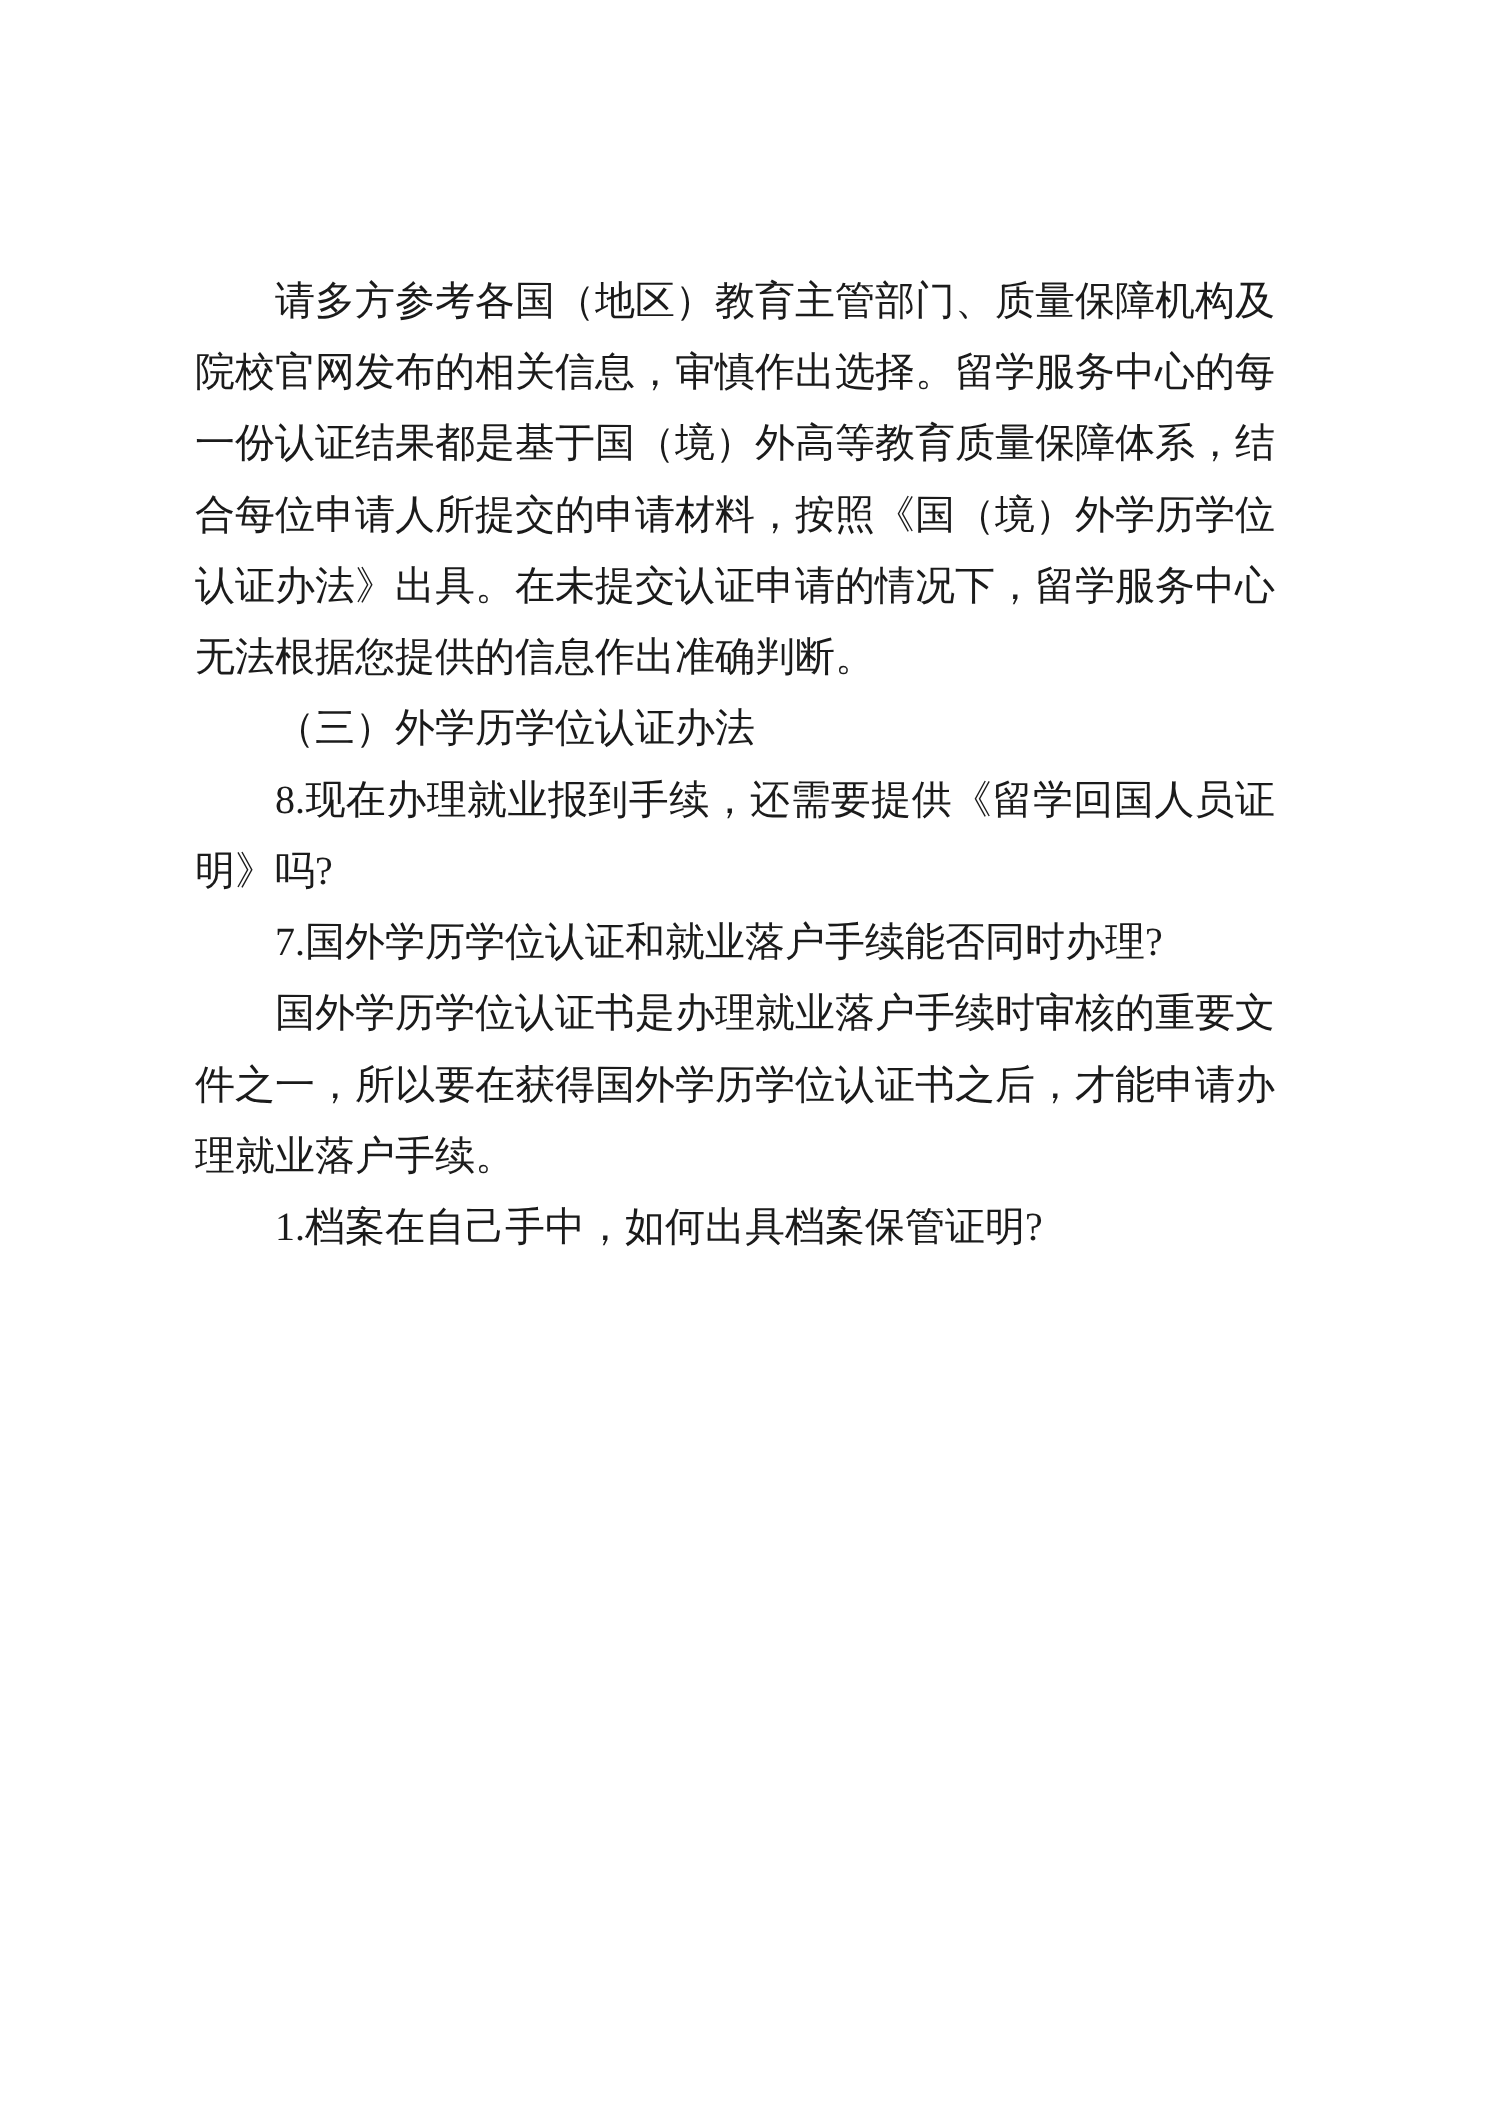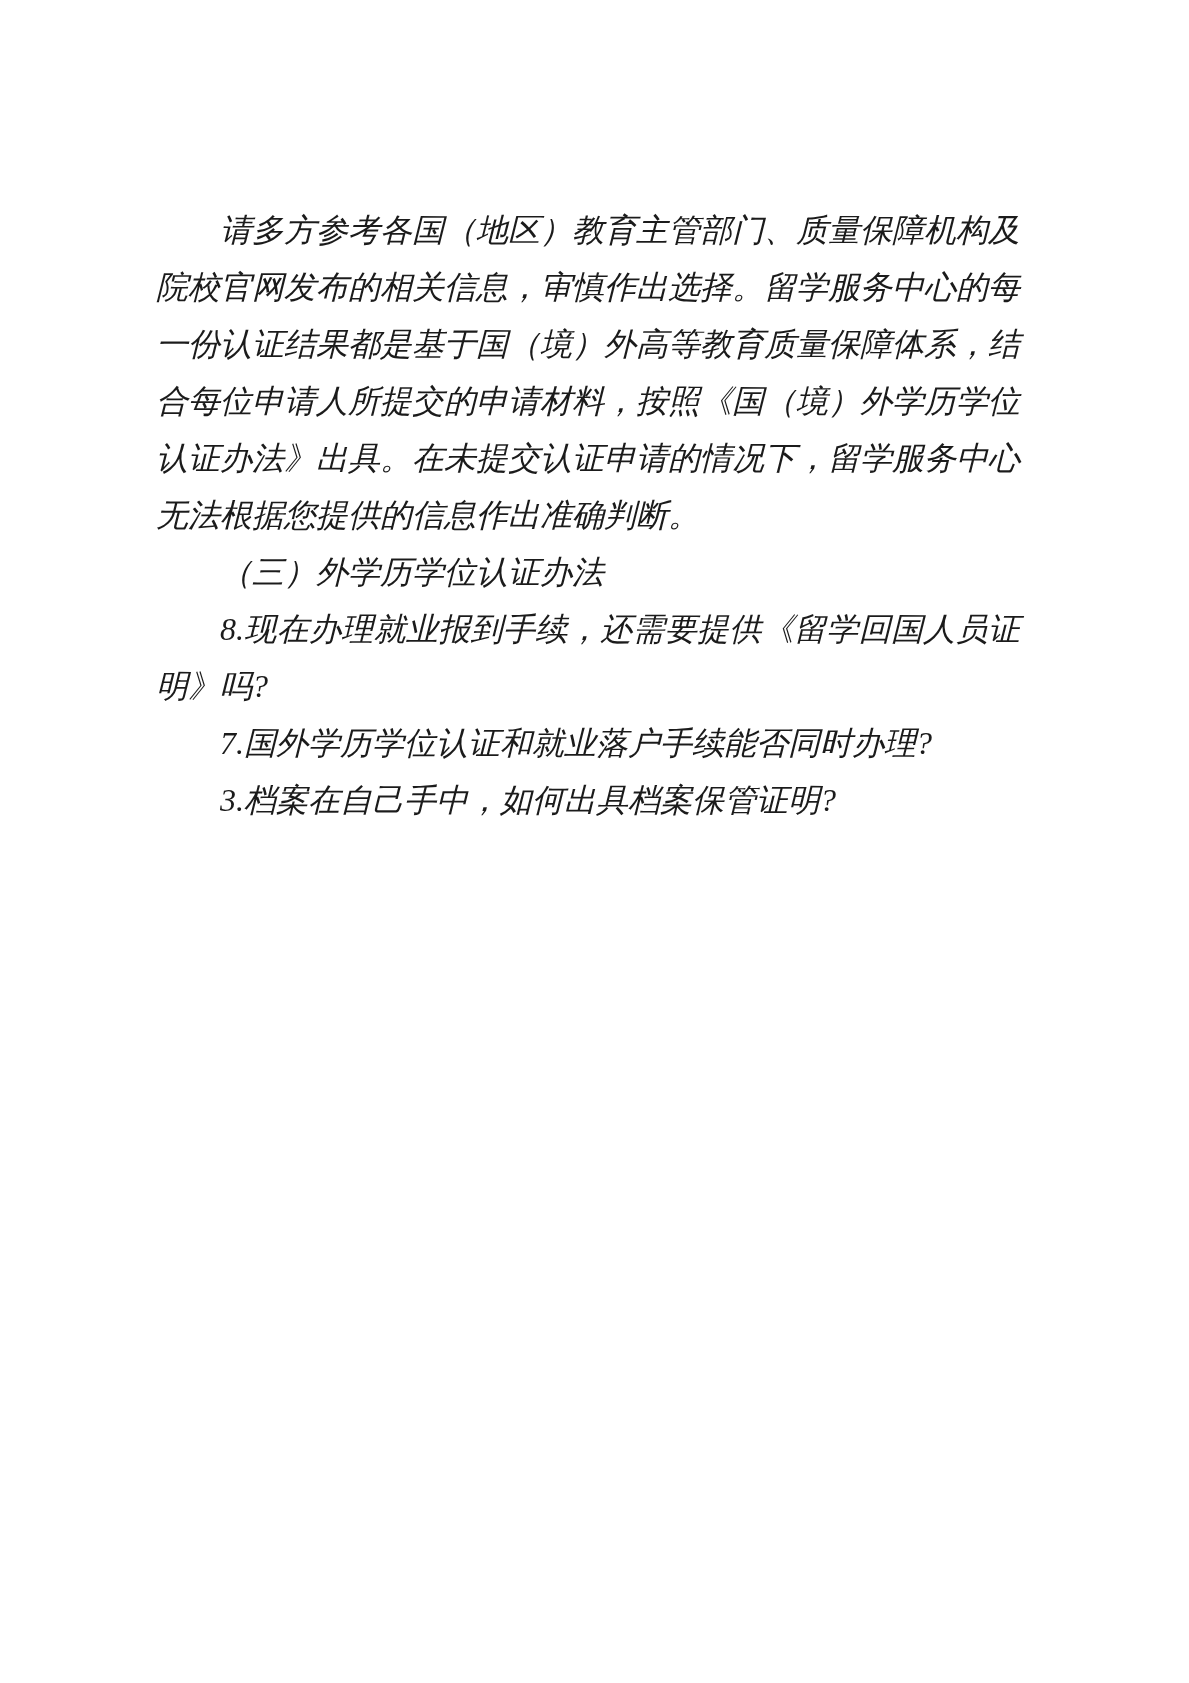--- a/index.html
+++ b/index.html
@@ -11,23 +11,22 @@
     position: relative;
     width: 1189px;
     height: 1683px;
     background: #ffffff;
     overflow: hidden;
     font-family: "Liberation Serif", "DejaVu Serif", serif;
   }
   .text-block {
     position: absolute;
     left: 156px;
-    top: 202px;
+    top: 212px;
     width: 864px;
-    font-style: italic;
   }
   .para {
     margin: 0;
     padding: 0;
     font-size: 32px;
     line-height: 57px;
     font-weight: 400;
     color: #1b1b1b;
     text-align: justify;
     text-justify: inter-character;
@@ -38,15 +37,16 @@
 </style>
 </head>
 <body>
 
 <div class="page" style="background: rgb(255, 255, 255);">
   <div class="text-block" id="paragraphs" style="color: rgb(27, 27, 27);">
       <p class="para">请多方参考各国（地区）教育主管部门、质量保障机构及院校官网发布的相关信息，审慎作出选择。留学服务中心的每一份认证结果都是基于国（境）外高等教育质量保障体系，结合每位申请人所提交的申请材料，按照《国（境）外学历学位认证办法》出具。在未提交认证申请的情况下，留学服务中心无法根据您提供的信息作出准确判断。</p>
       <p class="para">（三）外学历学位认证办法</p>
       <p class="para">8.现在办理就业报到手续，还需要提供《留学回国人员证明》吗?</p>
       <p class="para">7.国外学历学位认证和就业落户手续能否同时办理?</p>
-      <p class="para">3.档案在自己手中，如何出具档案保管证明?</p>
+      <p class="para">国外学历学位认证书是办理就业落户手续时审核的重要文件之一，所以要在获得国外学历学位认证书之后，才能申请办理就业落户手续。</p>
+      <p class="para">1.档案在自己手中，如何出具档案保管证明?</p>
     </div>
 </div>
 
 </body></html>

